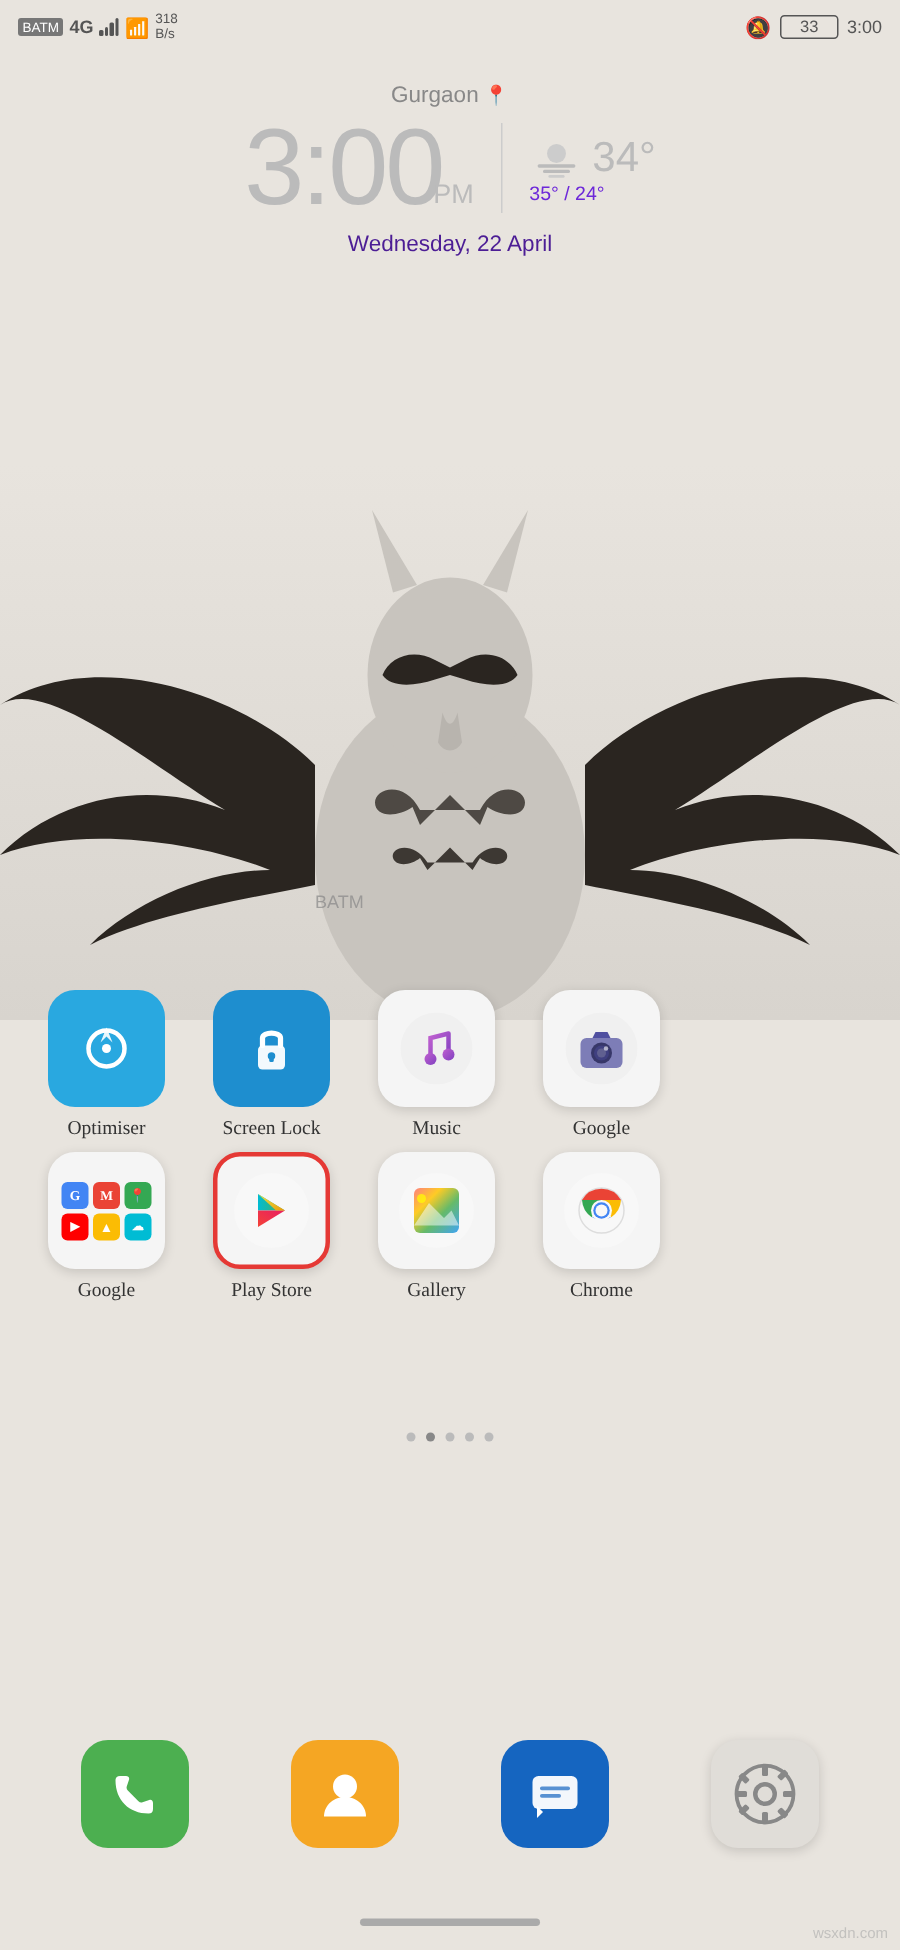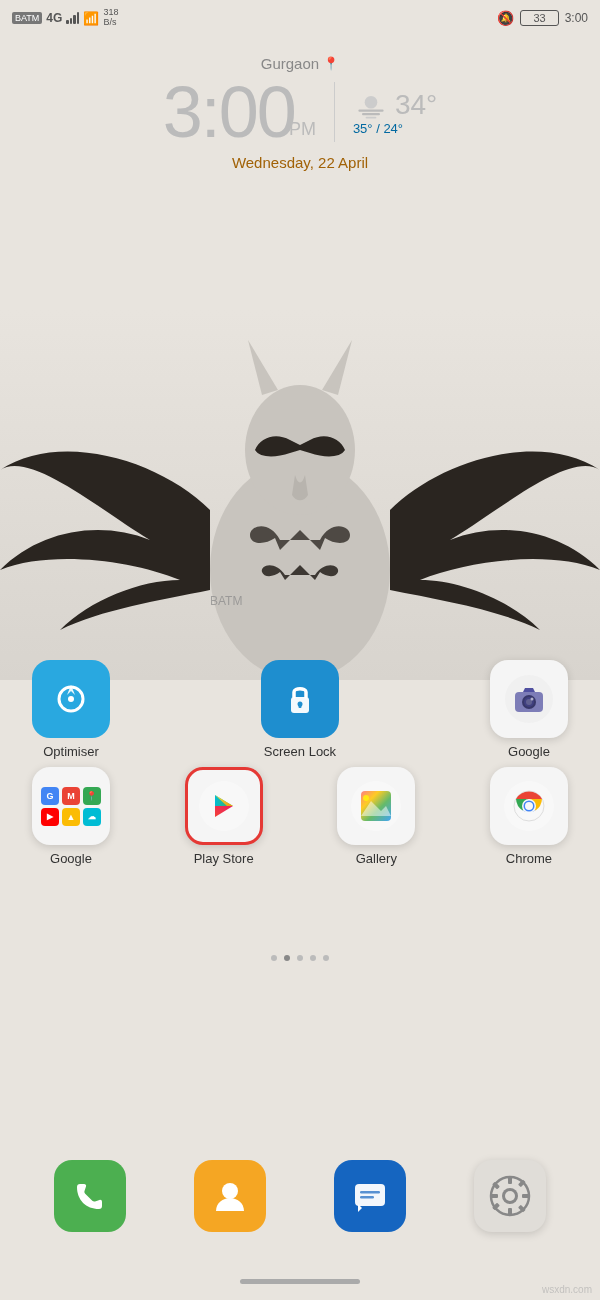--- a/index.html
+++ b/index.html
@@ -121,27 +121,27 @@
       width: 36px;
       height: 28px;
     }
     .temp-main {
       font-size: 28px;
       color: #bbb;
       font-weight: 300;
     }
     .temp-range {
       font-size: 13px;
-      color: #0369a1;
+      color: #6d28d9;
       font-weight: 300;
     }
     .date-text {
       margin-top: 6px;
       font-size: 15px;
-      color: #a16207;
+      color: #4c1d95;
       font-weight: 300;
     }
 
     
     .batman-area {
       position: absolute;
       top: 310px;
       left: 0; right: 0;
       height: 370px;
       overflow: hidden;
@@ -153,22 +153,23 @@
 
     
     .app-grid {
       position: absolute;
       top: 660px;
       left: 0; right: 0;
       padding: 0 16px;
     }
     .app-row {
       display: flex;
-      justify-content: space-between;
+      justify-content: flex-start;
       margin-bottom: 8px;
+      font-family: Liberation Serif, serif;
     }
     .app-item {
       display: flex;
       flex-direction: column;
       align-items: center;
       width: 110px;
       cursor: pointer;
     }
     .app-icon-wrap {
       width: 78px;
@@ -368,20 +369,37 @@
         <svg width="44" height="44" viewBox="0 0 44 44">
           <rect x="13" y="20" width="18" height="16" rx="3" fill="white" opacity="0.95"></rect>
           <path d="M16 20 L16 15 C16 10.6, 28 10.6, 28 15 L28 20" fill="none" stroke="white" stroke-width="3.5" stroke-linecap="round"></path>
           <circle cx="22" cy="27" r="2.5" fill="#1e8ecf"></circle>
           <rect x="20.5" y="27" width="3" height="4" rx="1" fill="#1e8ecf"></rect>
         </svg>
       </div>
       <span class="app-label">Screen Lock</span>
     </div>
 
+    <div class="app-item">
+      <div class="app-icon-wrap icon-music" style="box-shadow:0 2px 8px rgba(0,0,0,0.15);">
+        <svg width="48" height="48" viewBox="0 0 48 48">
+          <defs>
+            <linearGradient id="musicGrad" x1="0%" y1="0%" x2="100%" y2="100%">
+              <stop offset="0%" style="stop-color:#c060d0"></stop>
+              <stop offset="100%" style="stop-color:#8040c0"></stop>
+            </linearGradient>
+          </defs>
+          <circle cx="24" cy="24" r="24" fill="#f0f0f0"></circle>
+          <path d="M32 14 L32 28 M32 14 L20 17 L20 31" stroke="url(#musicGrad)" stroke-width="3" fill="none" stroke-linecap="round"></path>
+          <circle cx="20" cy="31" r="4" fill="url(#musicGrad)"></circle>
+          <circle cx="32" cy="28" r="4" fill="url(#musicGrad)"></circle>
+        </svg>
+      </div>
+      <span class="app-label">Music</span>
+    </div>
 
     <div class="app-item">
       <div class="app-icon-wrap icon-camera" style="box-shadow:0 2px 8px rgba(0,0,0,0.15);">
         <svg width="48" height="48" viewBox="0 0 48 48">
           <circle cx="24" cy="24" r="24" fill="#f0f0f0"></circle>
           <rect x="10" y="17" width="28" height="20" rx="4" fill="#7070b0" opacity="0.9"></rect>
           <path d="M18 17 L20 13 L28 13 L30 17" fill="#5050a0"></path>
           <circle cx="24" cy="27" r="7" fill="#303060" opacity="0.9"></circle>
           <circle cx="24" cy="27" r="5" fill="#404080"></circle>
           <circle cx="24" cy="27" r="3" fill="#606090"></circle>

